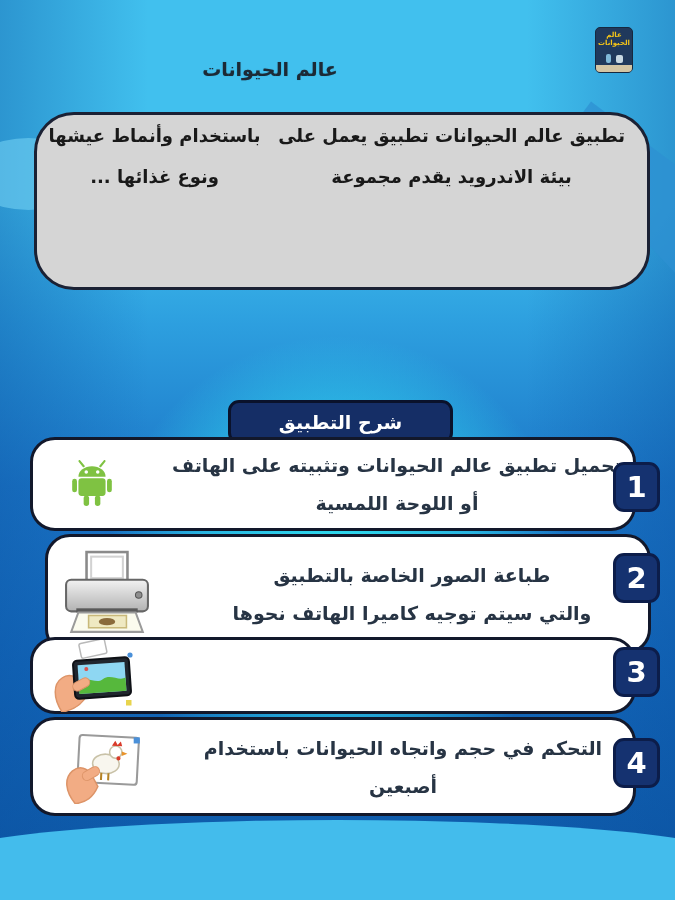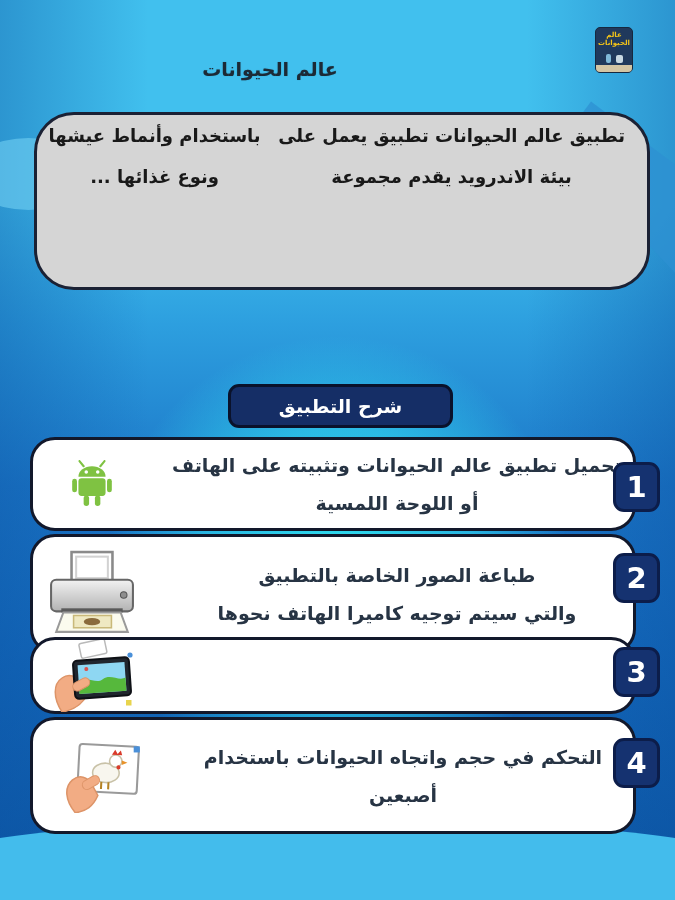--- a/index.html
+++ b/index.html
@@ -49,35 +49,35 @@
   
   .bubble{
     position:absolute;top:112px;left:34px;width:616px;height:178px;
     background:#d5d5d5;border:3px solid #1b2134;border-radius:40px;
     box-sizing:border-box;display:flex;flex-direction:row;justify-content:center;
     text-align:center;direction:rtl;color:#191919;
     font-size:18px;font-weight:bold;line-height:41px;padding:0 8px;
   }
   
   .explain-btn{
-    position:absolute;top:384px;left:228px;width:225px;height:44px;
+    position:absolute;top:400px;left:228px;width:225px;height:44px;
     background:#152e66;border:3px solid #0a122b;border-radius:11px;
     box-sizing:border-box;display:flex;align-items:center;justify-content:center;
     color:#ffffff;font-size:19px;font-weight:bold;direction:rtl;cursor:pointer;
   }
   
   .step-row{
     position:absolute;left:30px;width:606px;
     background:#ffffff;border:3px solid #12182b;border-radius:25px;
     box-sizing:border-box;display:flex;align-items:center;
   }
   .row1{top:437px;height:94px;}
-  .row2{top:534px;height:120px;}
+  .row2{top:534px;height:120px;margin-left:15px;}
   .row3{top:637px;height:77px;}
-  .row4{top:717px;height:117px;padding-left:12px;}
+  .row4{top:717px;height:99px;padding-left:12px;}
   .step-icon{width:118px;display:flex;align-items:center;justify-content:center;flex:0 0 auto;}
   .step-text{
     flex:1;direction:rtl;text-align:center;color:#273444;
     font-size:19px;font-weight:bold;line-height:38px;padding-left:14px;padding-right:4px;
   }
   .step-num{
     position:absolute;left:613px;width:47px;height:50px;
     background:#153270;border:3px solid #0c1d4a;border-radius:11px;
     box-sizing:border-box;display:flex;align-items:center;justify-content:center;
     color:#ffffff;font-size:29px;font-weight:bold;z-index:5;

